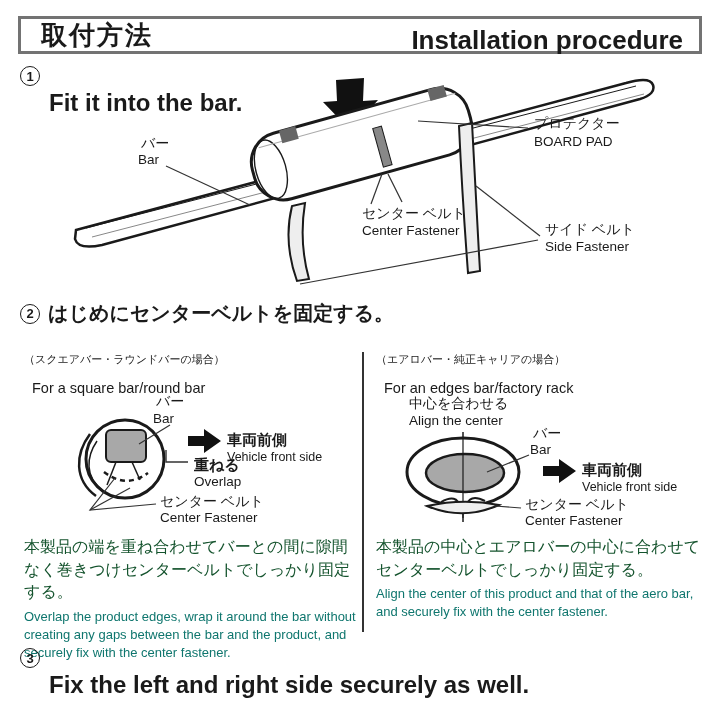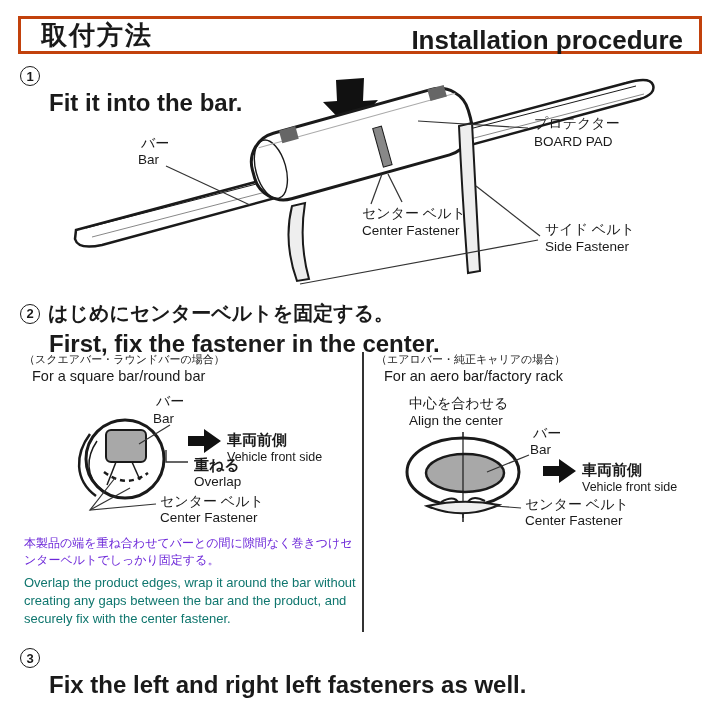--- a/index.html
+++ b/index.html
@@ -4,47 +4,47 @@
 <style>
   * { margin:0; padding:0; box-sizing:border-box; }
   html,body { background:#fff; }
   .page {
     position:relative; width:720px; height:720px; background:#fff;
     font-family:"Liberation Sans","DejaVu Sans",sans-serif; color:#1a1a1a;
     overflow:hidden;
   }
   .header-box {
     position:absolute; left:18px; top:16px; width:684px; height:38px;
-    border:3px solid #c2410c; display:flex; align-items:center;
+    border:3px solid #737373; display:flex; align-items:center;
     justify-content:space-between; padding:0 16px 0 20px; background:#fff;
   }
   .header-jp { font-size:26px; font-weight:bold; letter-spacing:2px; }
   .header-en { font-size:26px; font-weight:bold; letter-spacing:0px;margin-top:10px; }
 
   .step { position:absolute; left:20px; }
   .step-row { display:flex; align-items:center; gap:8px; }
   .circ-num {
     display:inline-flex; align-items:center; justify-content:center;
     width:20px; height:20px; border:1.6px solid #1a1a1a; border-radius:50%;
     font-size:13px; font-weight:bold; flex:0 0 auto;
   }
   .step-jp { font-size:20px; font-weight:bold; }
   .step-en { font-size:24px; font-weight:bold; margin-left:29px; margin-top:3px; }
 
   .svg-abs { position:absolute; }
 
   .col-subtitle-jp { font-size:11px; }
-  .col-subtitle-en { font-size:14.5px; margin-left:8px; margin-top:1px; }
+  .col-subtitle-en { font-size:14.5px; margin-left:8px; margin-top:13px; }
   .col { position:absolute; top:352px; }
   .col-left  { left:24px;  width:336px; }
   .col-right { left:376px; width:330px; }
   .divider { position:absolute; left:362px; top:352px; width:2px; height:280px; background:#333; }
 
   .body-block { position:absolute; }
-  .body-jp { font-size:12px; line-height:1.42; color:#6d28d9;font-family:Liberation Mono, monospace; }
+  .body-jp { font-size:16px; line-height:1.42; color:#14532d; }
   .body-en { font-size:13px; line-height:1.38; color:#0f766e; margin-top:4px; }
 
   svg text { fill:#1a1a1a; font-family:"Liberation Sans","DejaVu Sans",sans-serif; }
   .lbl-jp { font-size:14px; }
   .lbl-en { font-size:13.5px; }
   .lbl-bold { font-size:15px; font-weight:bold; }
   .lbl-small { font-size:12.5px; }
 </style>
 </head>
 <body>
@@ -98,33 +98,32 @@
     <text x="362" y="167" class="lbl-en">Center Fastener</text>
     <text x="545" y="166" class="lbl-jp">サイド ベルト</text>
     <text x="545" y="183" class="lbl-en">Side Fastener</text>
   </svg>
 
   <div class="step" style="top:300px;">
     <div class="step-row">
       <span class="circ-num">2</span>
       <span class="step-jp">はじめにセンターベルトを固定する。</span>
     </div>
-    <div class="step-en">First, fix the fastener in the center.</div>
   </div>
 
   <div class="divider"></div>
 
   <div class="col col-left">
     <div class="col-subtitle-jp">（スクエアバー・ラウンドバーの場合）</div>
     <div class="col-subtitle-en">For a square bar/round bar</div>
   </div>
 
   <div class="col col-right">
     <div class="col-subtitle-jp">（エアロバー・純正キャリアの場合）</div>
-    <div class="col-subtitle-en">For an aero bar/factory rack</div>
+    <div class="col-subtitle-en">For an edges bar/factory rack</div>
   </div>
 
   <svg class="svg-abs" style="left:20px; top:392px;" width="336" height="142" viewBox="0 0 336 142">
     <circle cx="105" cy="67" r="39" fill="#fff" stroke="#1a1a1a" stroke-width="3"></circle>
     <path d="M70,42 C55,62 54,88 76,104" fill="none" stroke="#1a1a1a" stroke-width="2.5"></path>
     <path d="M77,49 C66,65 65,85 82,98" fill="none" stroke="#1a1a1a" stroke-width="1.5"></path>
     <rect x="86" y="38" width="40" height="32" rx="5" fill="#a8a8a8" stroke="#1a1a1a" stroke-width="2"></rect>
     <path d="M96,70 L87,93" stroke="#1a1a1a" stroke-width="1.5"></path>
     <path d="M112,70 L120,88" stroke="#1a1a1a" stroke-width="1.5"></path>
     <path d="M84,80 Q106,97 128,81" fill="none" stroke="#1a1a1a" stroke-width="2.5" stroke-dasharray="5,4"></path>
@@ -162,21 +161,25 @@
     <text x="207" y="99" class="lbl-small">Vehicle front side</text>
     <text x="150" y="117" class="lbl-jp">センター ベルト</text>
     <text x="150" y="133" class="lbl-en">Center Fastener</text>
   </svg>
 
   <div class="body-block" style="left:24px; top:536px; width:334px;">
     <div class="body-jp">本製品の端を重ね合わせてバーとの間に隙間なく巻きつけセンターベルトでしっかり固定する。</div>
     <div class="body-en">Overlap the product edges, wrap it around the bar without creating any gaps between the bar and the product, and securely fix with the center fastener.</div>
   </div>
 
+  <div class="body-block" style="left:376px; top:536px; width:328px;">
+    <div class="body-jp">本製品の中心とエアロバーの中心に合わせてセンターベルトでしっかり固定する。</div>
+    <div class="body-en">Align the center of this product and that of the aero bar, and securely fix with the center fastener.</div>
+  </div>
 
   <div class="step" style="top:648px;">
     <div class="step-row">
       <span class="circ-num">3</span>
     </div>
-    <div class="step-en">Fix the left and right left fasteners as well.</div>
+    <div class="step-en">Fix the left and right side securely as well.</div>
   </div>
 
 </div>
 
 </body></html>

